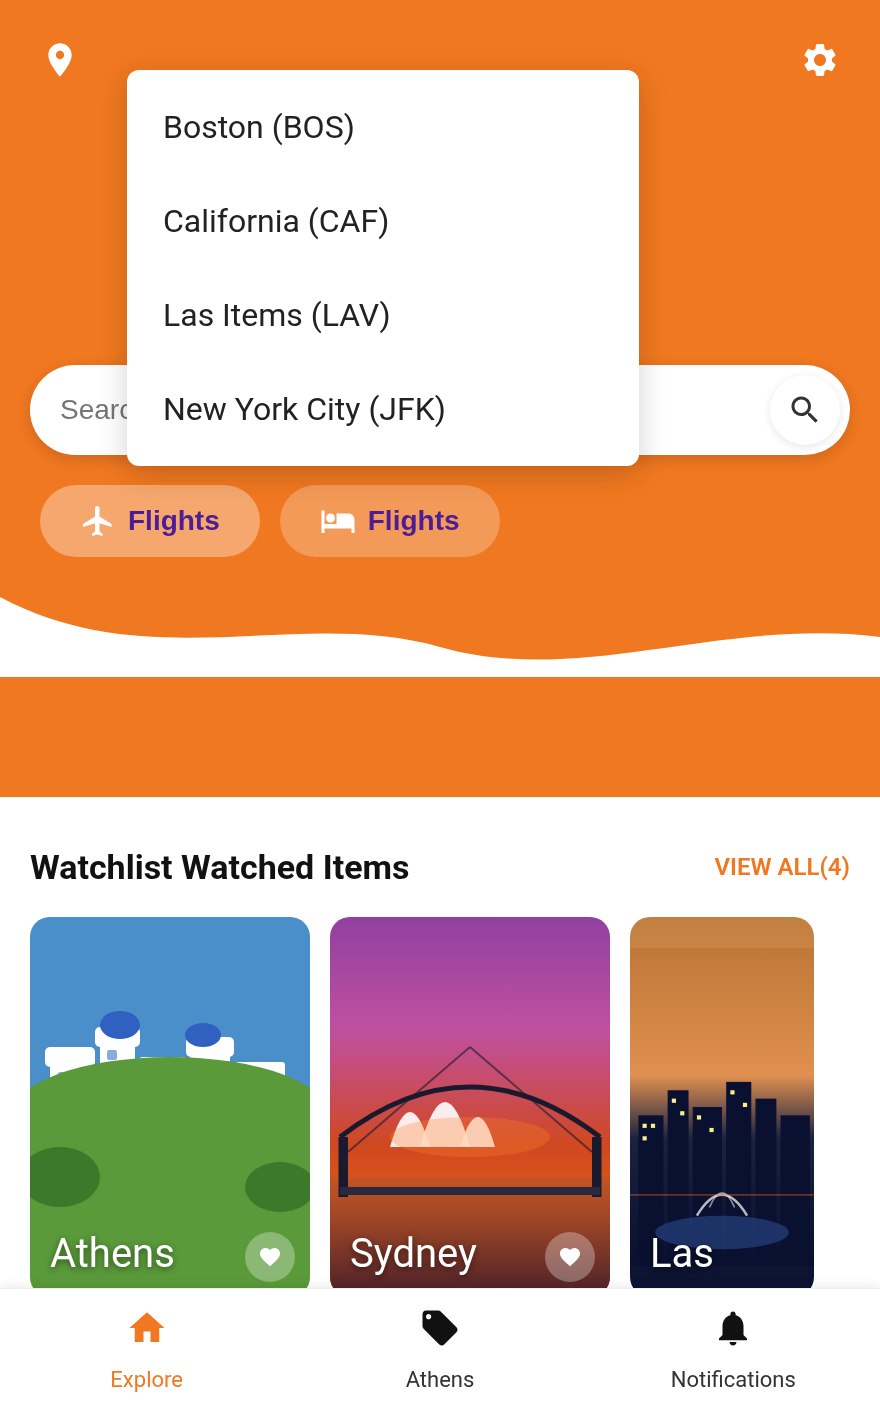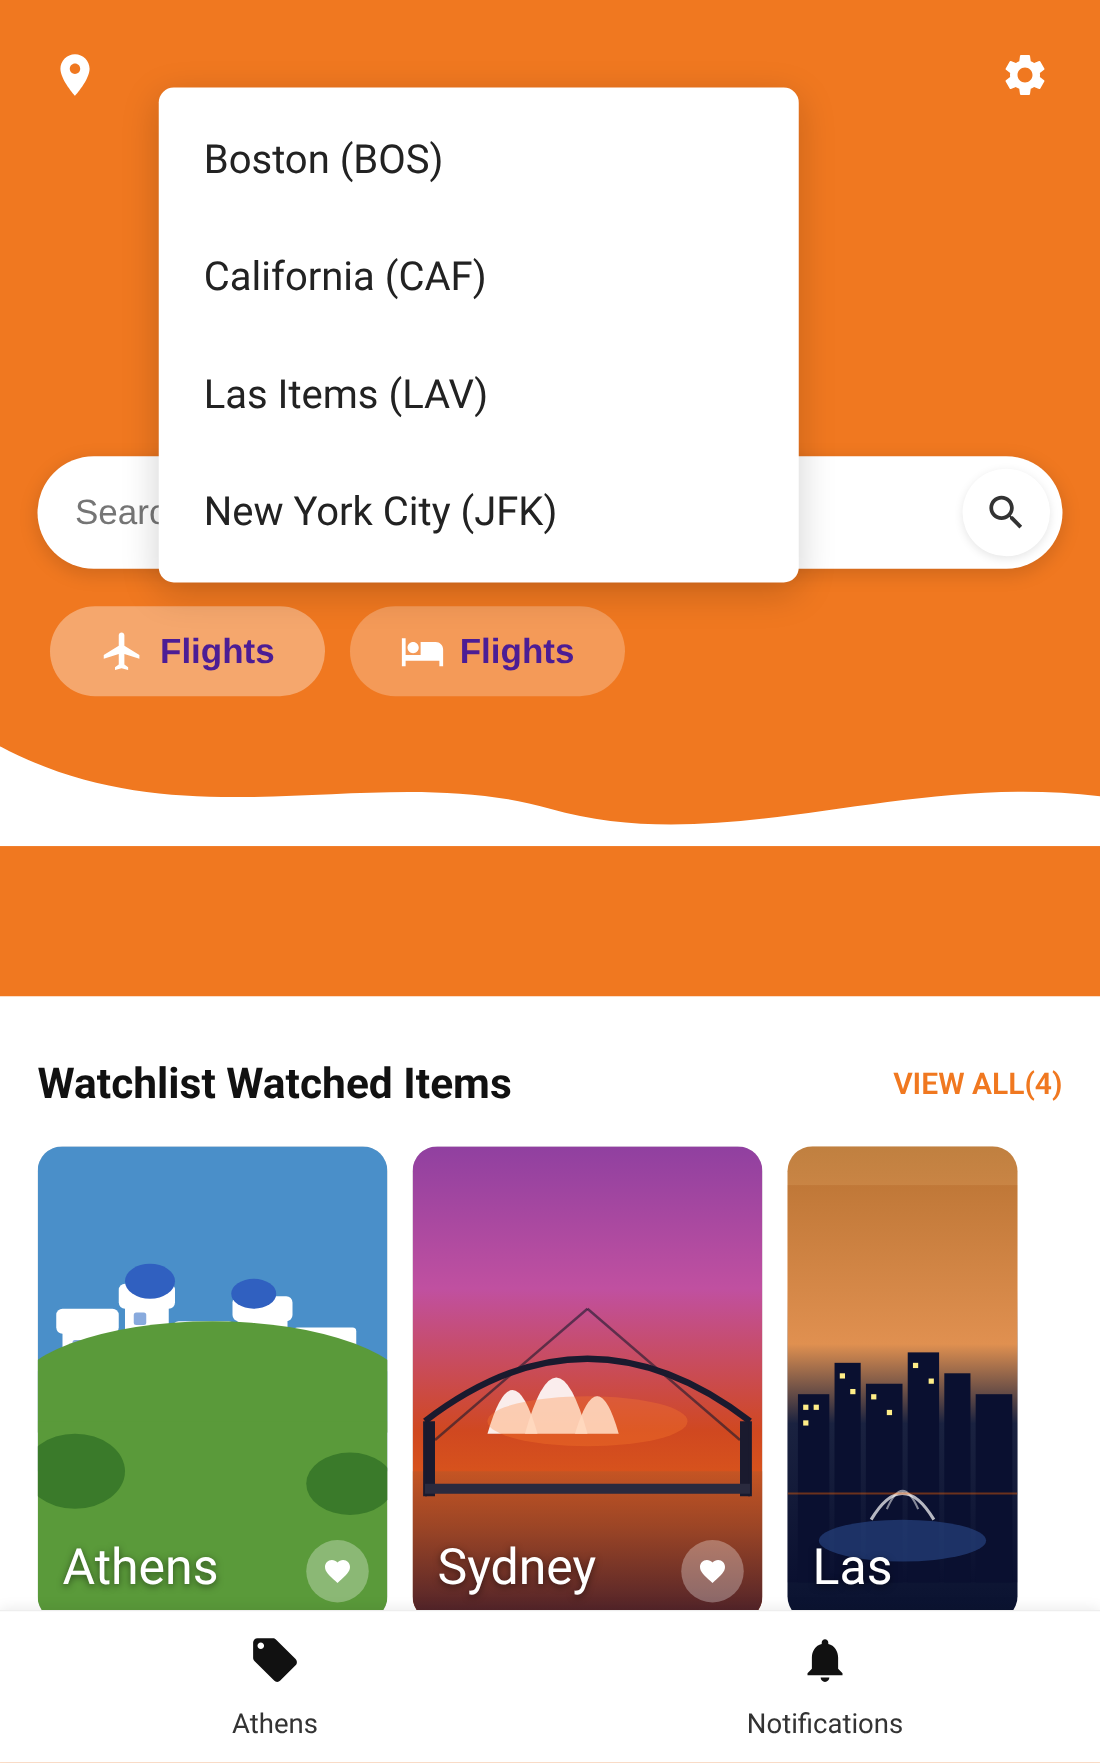--- a/index.html
+++ b/index.html
@@ -428,20 +428,28 @@
 
         <line x1="0" y1="295" x2="220" y2="295" stroke="#ff6600" stroke-width="2" opacity="0.4"></line>
       </svg>
       <div class="card-label">Las</div>
     </div>
   </div>
 </div>
 
 <div class="bottom-nav">
 
+  <div class="nav-item">
+    <div class="nav-icon active">
+      <svg width="42" height="42" viewBox="0 0 24 24" fill="#F07820">
+        <path d="M10 20v-6h4v6h5v-8h3L12 3 2 12h3v8z"></path>
+      </svg>
+    </div>
+    <span class="nav-label active">Explore</span>
+  </div>
 
 
   <div class="nav-item">
     <div class="nav-icon">
       <svg width="42" height="42" viewBox="0 0 24 24" fill="#111">
         <path d="M21.41 11.58l-9-9C12.05 2.22 11.55 2 11 2H4c-1.1 0-2 .9-2 2v7c0 .55.22 1.05.59 1.42l9 9c.36.36.86.58 1.41.58.55 0 1.05-.22 1.41-.59l7-7c.37-.36.59-.86.59-1.41 0-.55-.23-1.06-.59-1.42zM5.5 7C4.67 7 4 6.33 4 5.5S4.67 4 5.5 4 7 4.67 7 5.5 6.33 7 5.5 7z"></path>
       </svg>
     </div>
     <span class="nav-label">Athens</span>
   </div>

